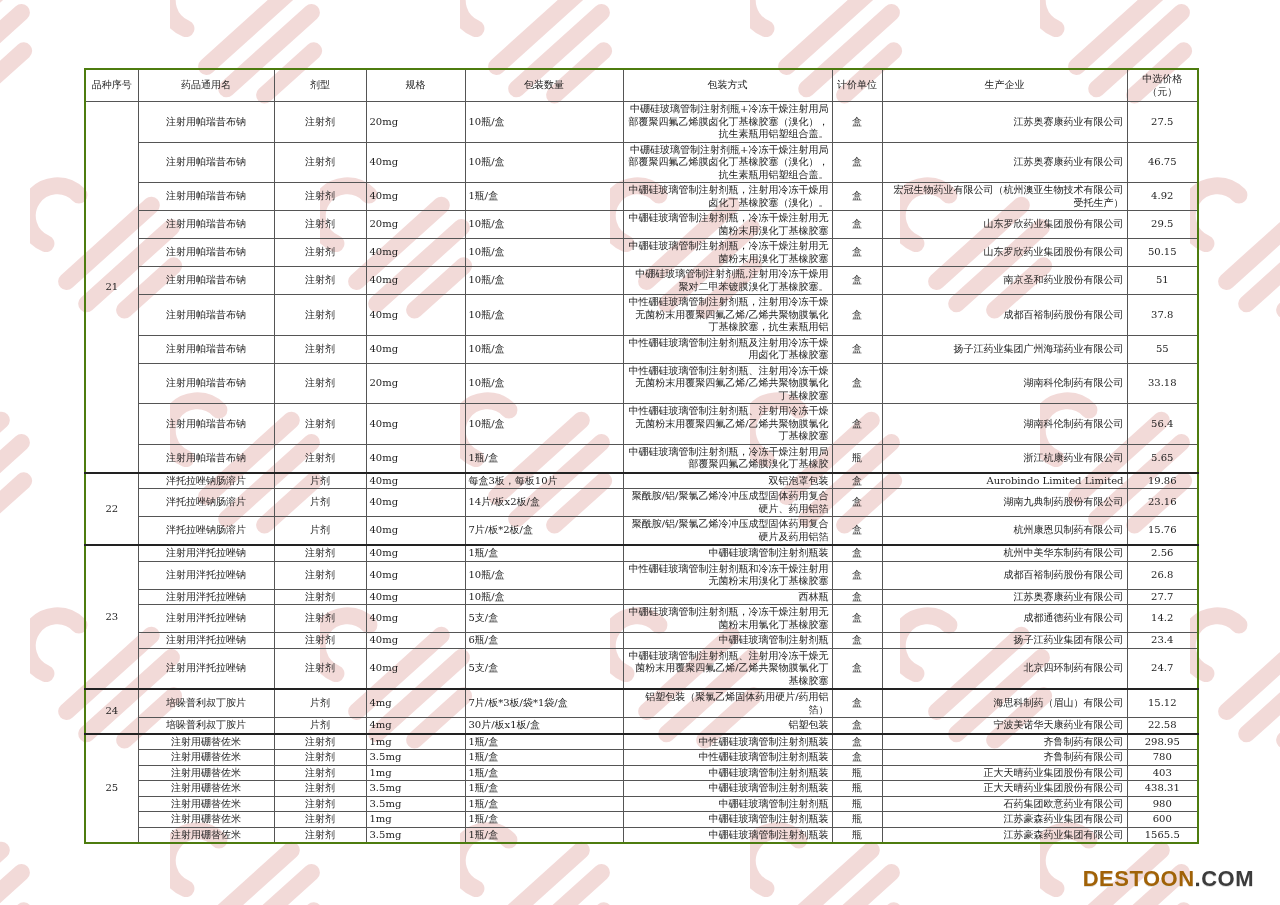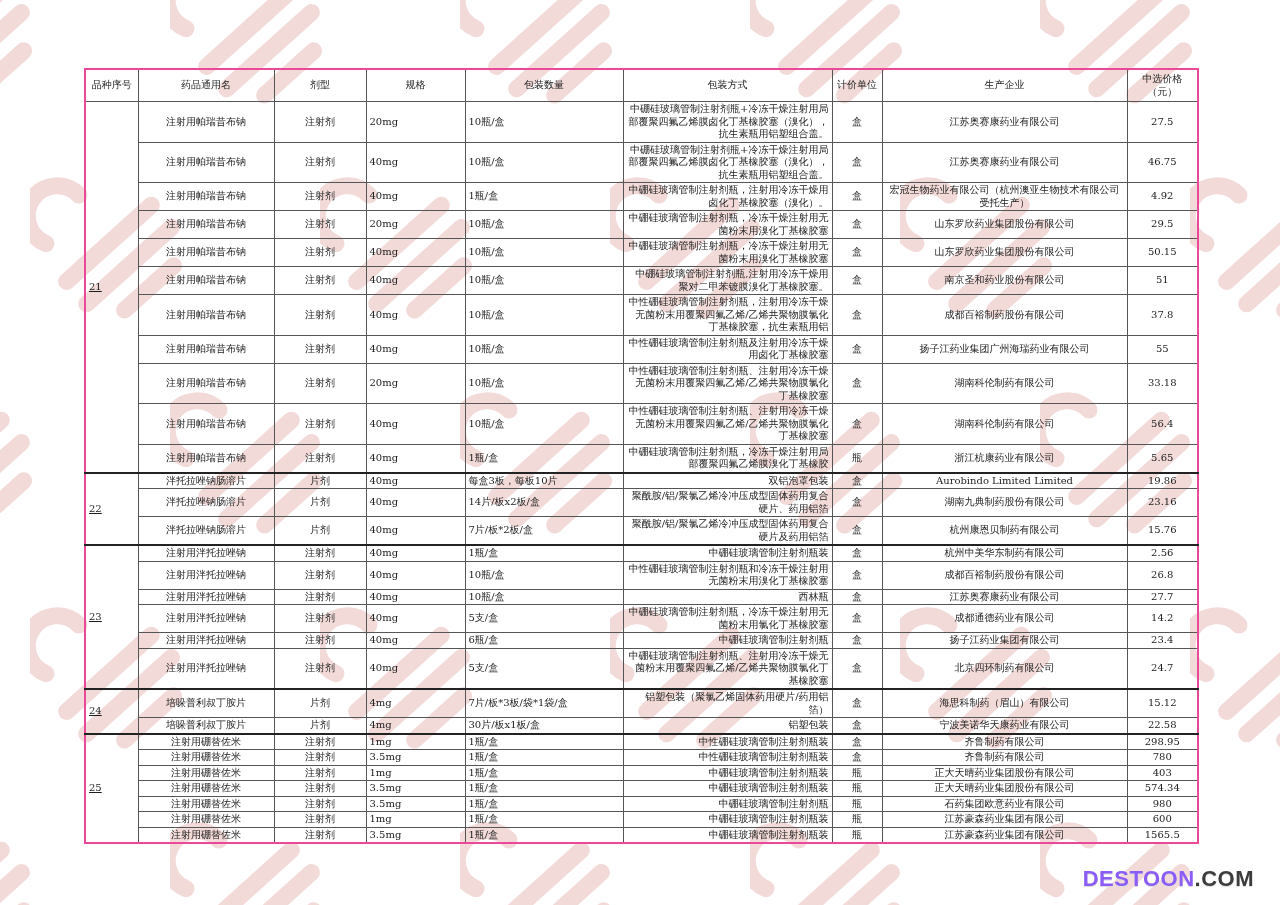--- a/index.html
+++ b/index.html
@@ -28,44 +28,44 @@
     border-collapse:collapse;
     table-layout:fixed;
     z-index:1;
     font-size:10px;
     line-height:12.5px;
     background:transparent;
   }
   table.sheet, table.sheet td, table.sheet th {
     border:1px solid #555;
   }
-  table.sheet { border:2px solid #ec4899; }
+  table.sheet { border:2px solid #4d7c0f; }
   table.sheet th {
     font-weight:normal;
     text-align:center;
     vertical-align:middle;
     padding:3px 2px;
     height:22px;
     white-space:pre-line;
   }
   table.sheet td {
     padding:1px 3px;
     vertical-align:middle;
     word-break:break-all;
   }
   tr.group-start td { border-top:2px solid #222; }
 
-  td.c-seq  { text-align:left;text-decoration:underline; }
+  td.c-seq  { text-align:center; }
   td.c-name { text-align:center; }
   td.c-form { text-align:center; }
   td.c-spec { text-align:left; }
   td.c-qty  { text-align:left; }
   td.c-pack { text-align:right; }
   td.c-unit { text-align:center; }
-  td.c-maker{ text-align:center; }
+  td.c-maker{ text-align:right; }
   td.c-price{ text-align:center; }
 
   
   .brand {
     position:absolute; right:26px; bottom:13px;
     z-index:2;
     font-family:"Liberation Sans","DejaVu Sans",sans-serif;
     font-weight:bold;
     font-size:22px;
     letter-spacing:.5px;
@@ -614,21 +614,21 @@
           <td class="c-price">403</td>
         </tr>
         <tr>
           <td class="c-name">注射用硼替佐米</td>
           <td class="c-form">注射剂</td>
           <td class="c-spec">3.5mg</td>
           <td class="c-qty">1瓶/盒</td>
           <td class="c-pack">中硼硅玻璃管制注射剂瓶装</td>
           <td class="c-unit">瓶</td>
           <td class="c-maker">正大天晴药业集团股份有限公司</td>
-          <td class="c-price">574.34</td>
+          <td class="c-price">438.31</td>
         </tr>
         <tr>
           <td class="c-name">注射用硼替佐米</td>
           <td class="c-form">注射剂</td>
           <td class="c-spec">3.5mg</td>
           <td class="c-qty">1瓶/盒</td>
           <td class="c-pack">中硼硅玻璃管制注射剂瓶</td>
           <td class="c-unit">瓶</td>
           <td class="c-maker">石药集团欧意药业有限公司</td>
           <td class="c-price">980</td>
@@ -649,15 +649,15 @@
           <td class="c-spec">3.5mg</td>
           <td class="c-qty">1瓶/盒</td>
           <td class="c-pack">中硼硅玻璃管制注射剂瓶装</td>
           <td class="c-unit">瓶</td>
           <td class="c-maker">江苏豪森药业集团有限公司</td>
           <td class="c-price">1565.5</td>
         </tr>
       </tbody>
   </table>
 
-  <div class="brand"><span class="brand-main" style="color: #8b5cf6;">DESTOON</span><span class="brand-suffix" style="color: rgb(60, 60, 60);">.COM</span></div>
+  <div class="brand"><span class="brand-main" style="color: #a16207;">DESTOON</span><span class="brand-suffix" style="color: rgb(60, 60, 60);">.COM</span></div>
 
 </div>
 
 </body></html>

